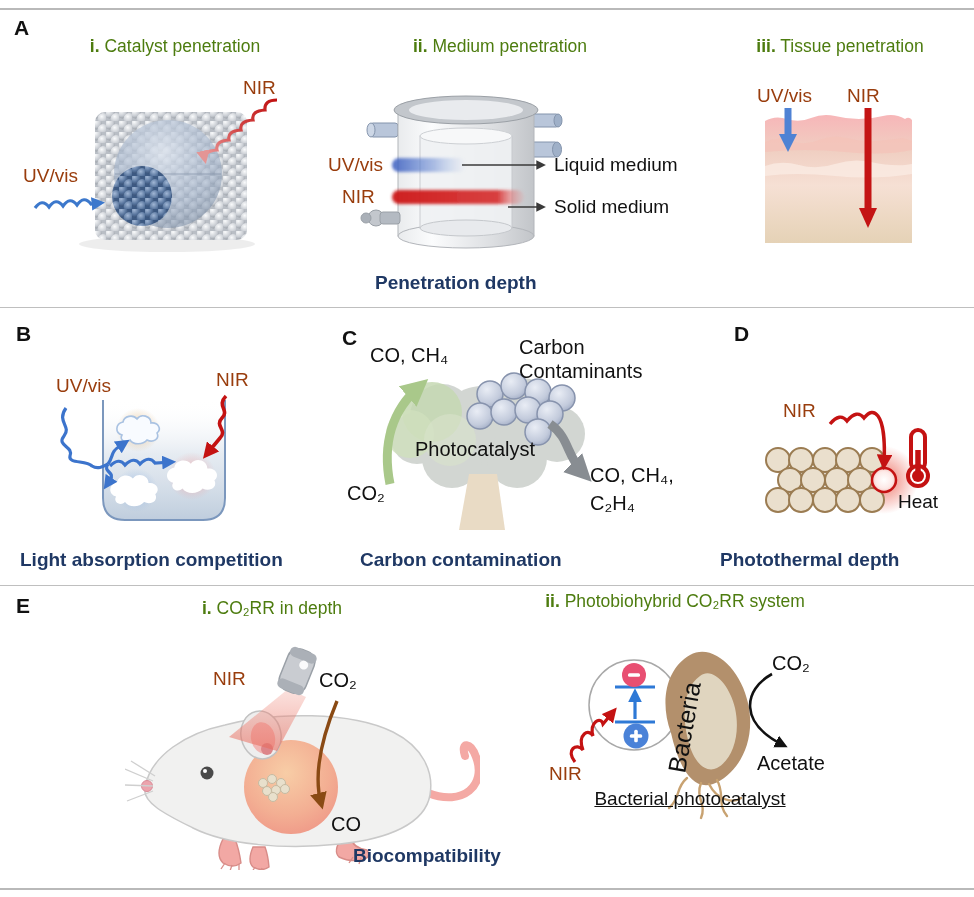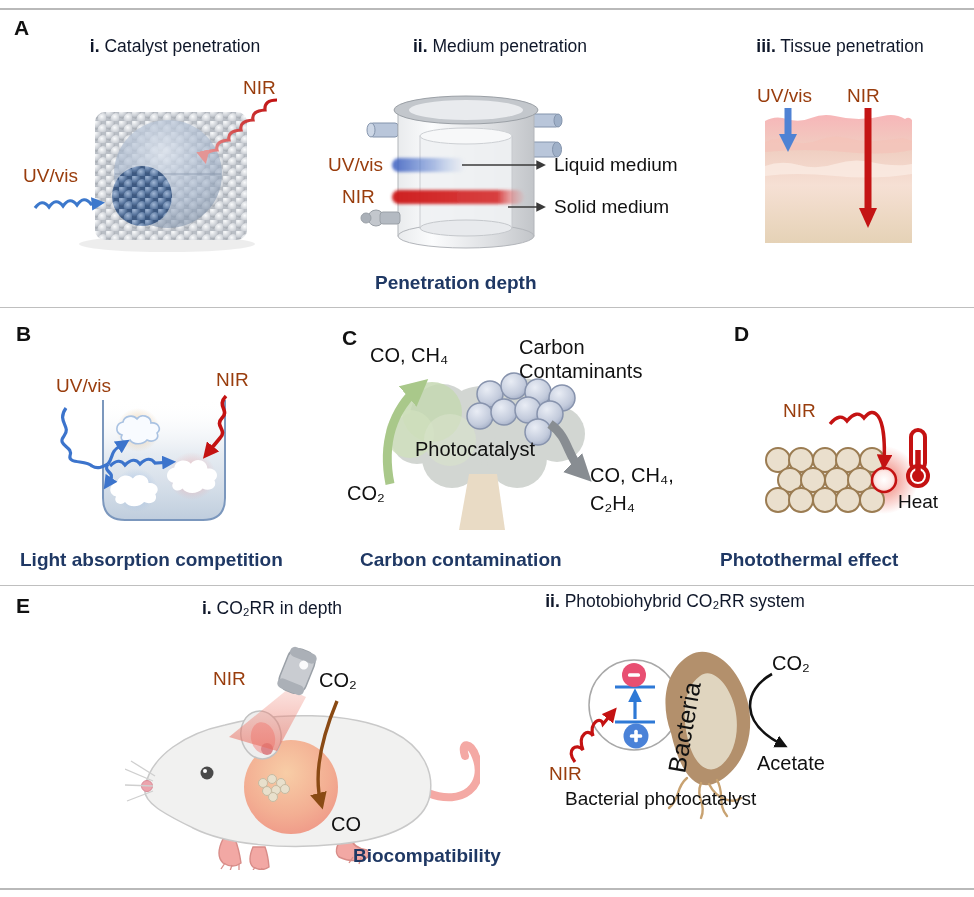--- a/index.html
+++ b/index.html
@@ -1,24 +1,24 @@
 <!DOCTYPE html>
 <html><head>
 <meta charset="utf-8">
 <style>
   html,body{margin:0;padding:0;background:#ffffff;}
   body{font-family:"Liberation Sans","DejaVu Sans",sans-serif;}
   .page{position:relative;width:974px;height:897px;background:#fff;overflow:hidden;}
   .divider{position:absolute;left:0;width:974px;border-top:2px solid #b9b9b9;}
   .divider.thin{border-top-width:1.5px;border-top-color:#bfbfbf;}
   .panel-letter{position:absolute;font-size:21px;font-weight:bold;color:#111;}
-  .subtitle{position:absolute;font-size:17.5px;color:#0f172a;text-align:center;white-space:nowrap;}
+  .subtitle{position:absolute;font-size:17.5px;color:#4d7c0f;text-align:center;white-space:nowrap;}
   .subtitle .pfx{font-weight:bold;}
   .caption{position:absolute;font-size:19px;font-weight:bold;color:#1f3864;text-align:left;white-space:nowrap;}
-  .black-caption{position:absolute;font-size:19px;color:#111;white-space:nowrap;}
+  .black-caption{position:absolute;font-size:19px;color:#111;text-align:center;white-space:nowrap;text-decoration:underline;}
   .fig{position:absolute;}
   svg text{font-family:"Liberation Sans","DejaVu Sans",sans-serif;}
 </style>
 </head>
 <body>
 
 <div class="page">
 
   <div class="divider" style="top:8px"></div>
   <div class="divider thin" style="top:307px"></div>
@@ -321,21 +321,21 @@
       <circle cx="196" cy="104" r="10" fill="#ffffff" stroke="#c41212" stroke-width="4"></circle>
       <line x1="196" y1="78" x2="196" y2="102" stroke="#c41212" stroke-width="5.5"></line>
       <circle cx="196" cy="104" r="6" fill="#c41212"></circle>
     </g>
     <text x="61" y="45" font-size="19" fill="#993d0d">NIR</text>
     <text x="176" y="136" font-size="19" fill="#111">Heat</text>
   </svg>
 
   <div class="caption" style="left:360px;top:549px;width:300px">Carbon contamination</div>
   <div class="caption" style="left:20px;top:549px;width:310px">Light absorption competition</div>
-  <div class="caption" style="left:720px;top:549px;width:250px">Photothermal effect</div>
+  <div class="caption" style="left:720px;top:549px;width:250px">Photothermal depth</div>
 
   <div class="subtitle" style="left:152px;top:598px;width:240px">
     <span class="pfx">i.</span>
     <span>CO₂RR in depth</span>
   </div>
   <div class="subtitle" style="left:515px;top:591px;width:320px">
     <span class="pfx">ii.</span>
     <span>Photobiohybrid CO₂RR system</span>
   </div>
 

